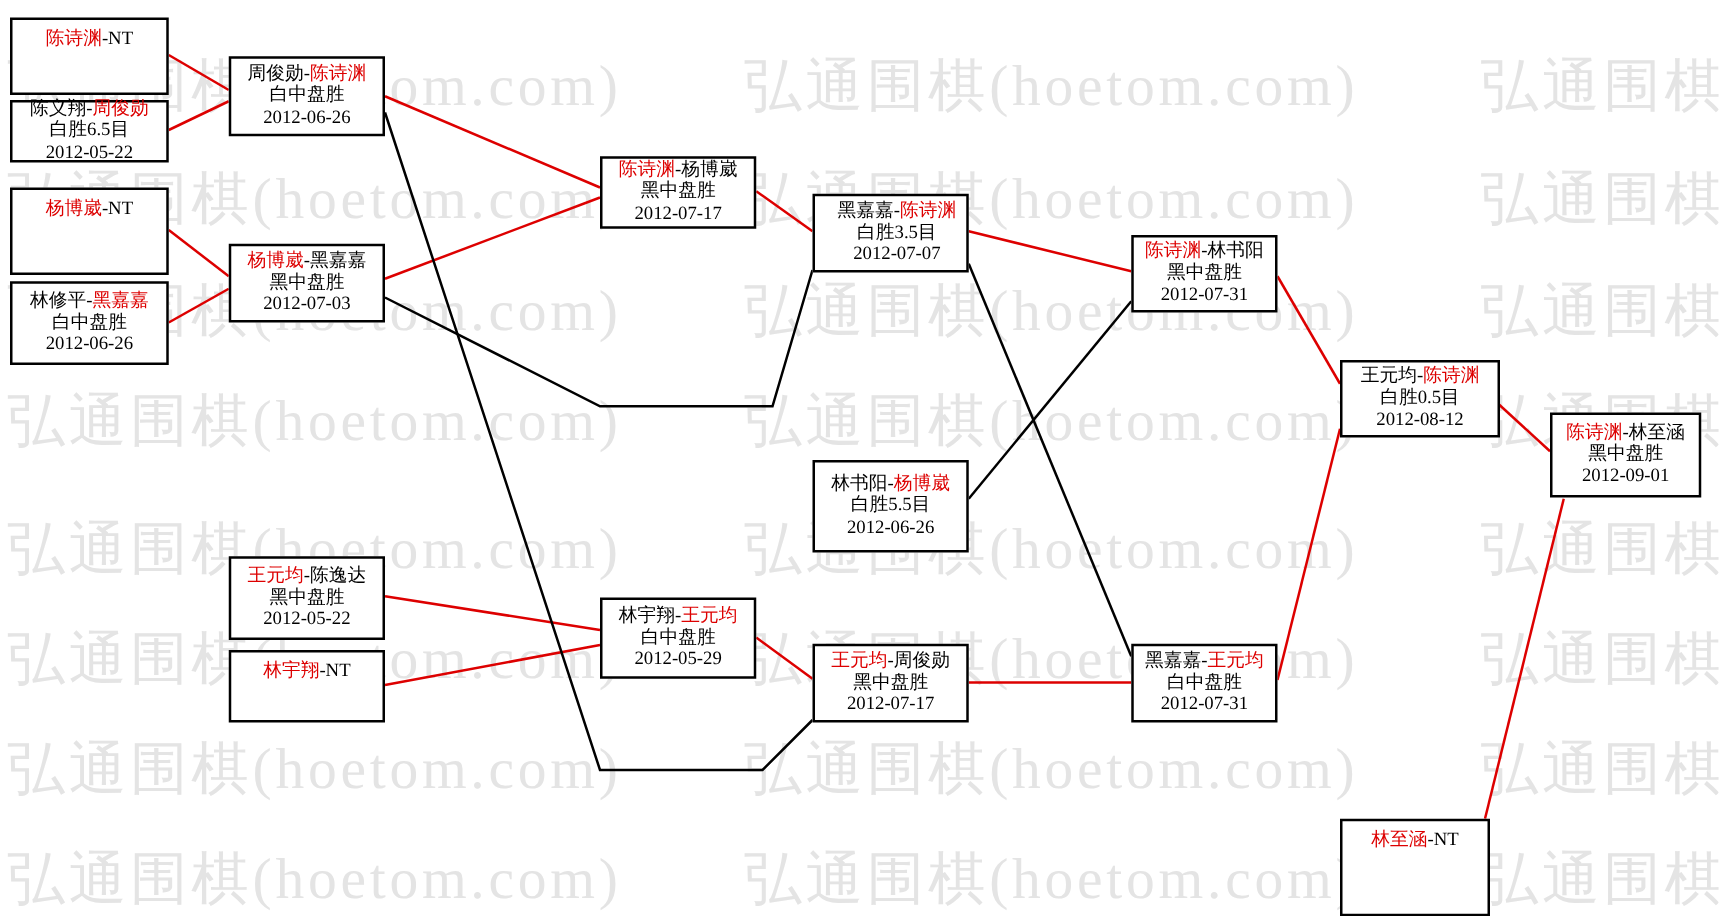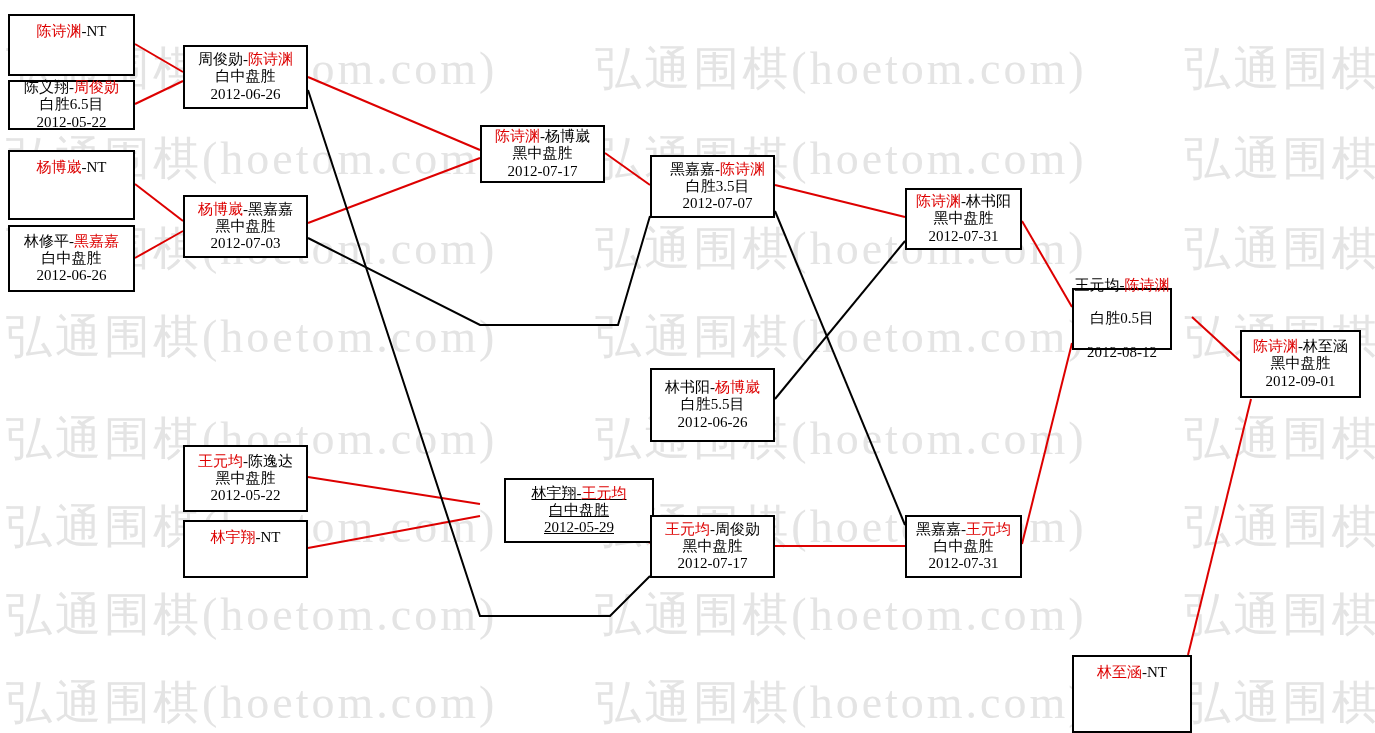--- a/index.html
+++ b/index.html
@@ -97,39 +97,39 @@
     <div class="match-box" style="left: 905px; top: 188px; width: 117px; height: 62px;">
       <div class="match-players"><span class="red-name">陈诗渊</span><span>-林书阳</span></div>
       <div>黑中盘胜</div>
       <div>2012-07-31</div>
     </div>
     <div class="match-box" style="left: 650px; top: 368px; width: 125px; height: 74px;">
       <div class="match-players"><span>林书阳-</span><span class="red-name">杨博崴</span></div>
       <div>白胜5.5目</div>
       <div>2012-06-26</div>
     </div>
-    <div class="match-box" style="left: 1072px; top: 288px; width: 100px; height: 62px; gap: 16px;">
+    <div class="match-box" style="left: 1072px; top: 288px; width: 128px; height: 62px;">
       <div class="match-players"><span>王元均-</span><span class="red-name">陈诗渊</span></div>
       <div>白胜0.5目</div>
       <div>2012-08-12</div>
     </div>
     <div class="match-box" style="left: 1240px; top: 330px; width: 121px; height: 68px;">
       <div class="match-players"><span class="red-name">陈诗渊</span><span>-林至涵</span></div>
       <div>黑中盘胜</div>
       <div>2012-09-01</div>
     </div>
     <div class="match-box" style="left: 183px; top: 445px; width: 125px; height: 67px;">
       <div class="match-players"><span class="red-name">王元均</span><span>-陈逸达</span></div>
       <div>黑中盘胜</div>
       <div>2012-05-22</div>
     </div>
     <div class="match-box seed" style="left: 183px; top: 520px; width: 125px; height: 58px;">
       <div class="match-players"><span class="red-name">林宇翔</span><span>-NT</span></div>
     </div>
-    <div class="match-box" style="left: 504px; top: 478px; width: 150px; height: 65px; text-decoration: underline;">
+    <div class="match-box" style="left: 480px; top: 478px; width: 125px; height: 65px;">
       <div class="match-players"><span>林宇翔-</span><span class="red-name">王元均</span></div>
       <div>白中盘胜</div>
       <div>2012-05-29</div>
     </div>
     <div class="match-box" style="left: 650px; top: 515px; width: 125px; height: 63px;">
       <div class="match-players"><span class="red-name">王元均</span><span>-周俊勋</span></div>
       <div>黑中盘胜</div>
       <div>2012-07-17</div>
     </div>
     <div class="match-box" style="left: 905px; top: 515px; width: 117px; height: 63px;">

